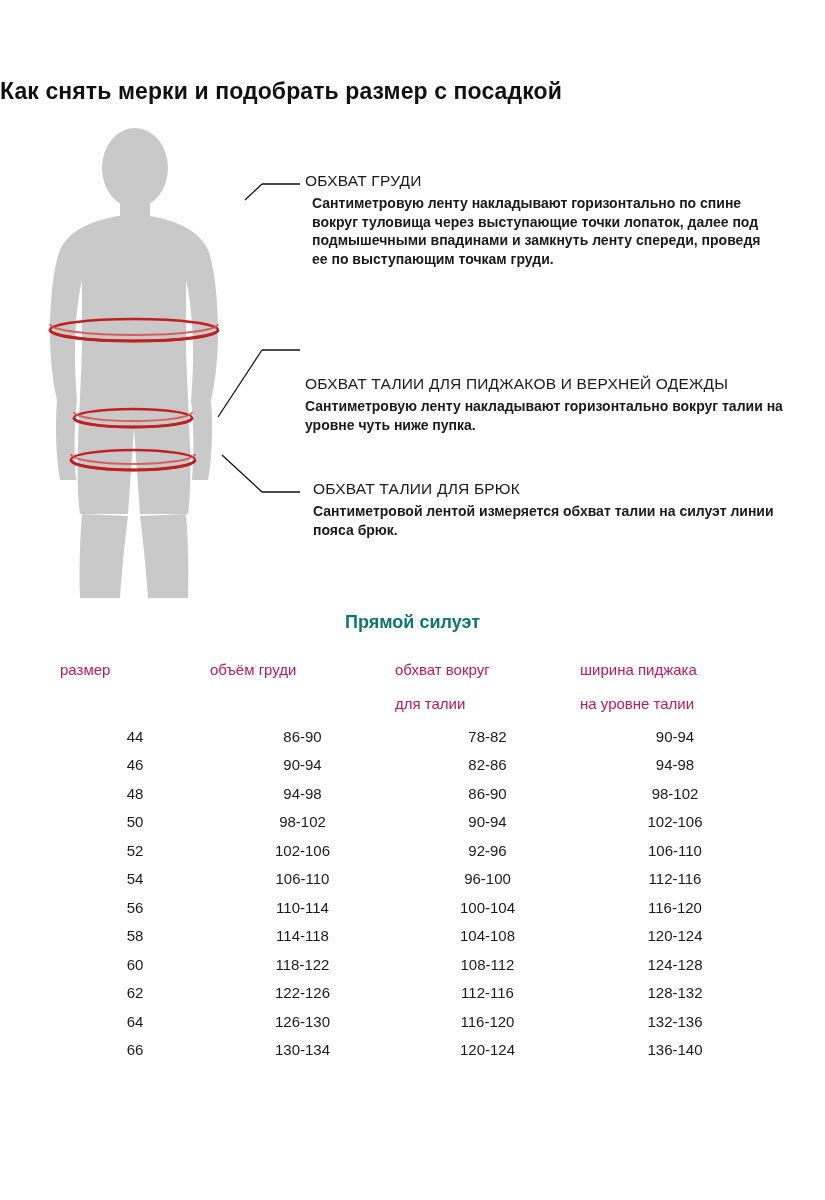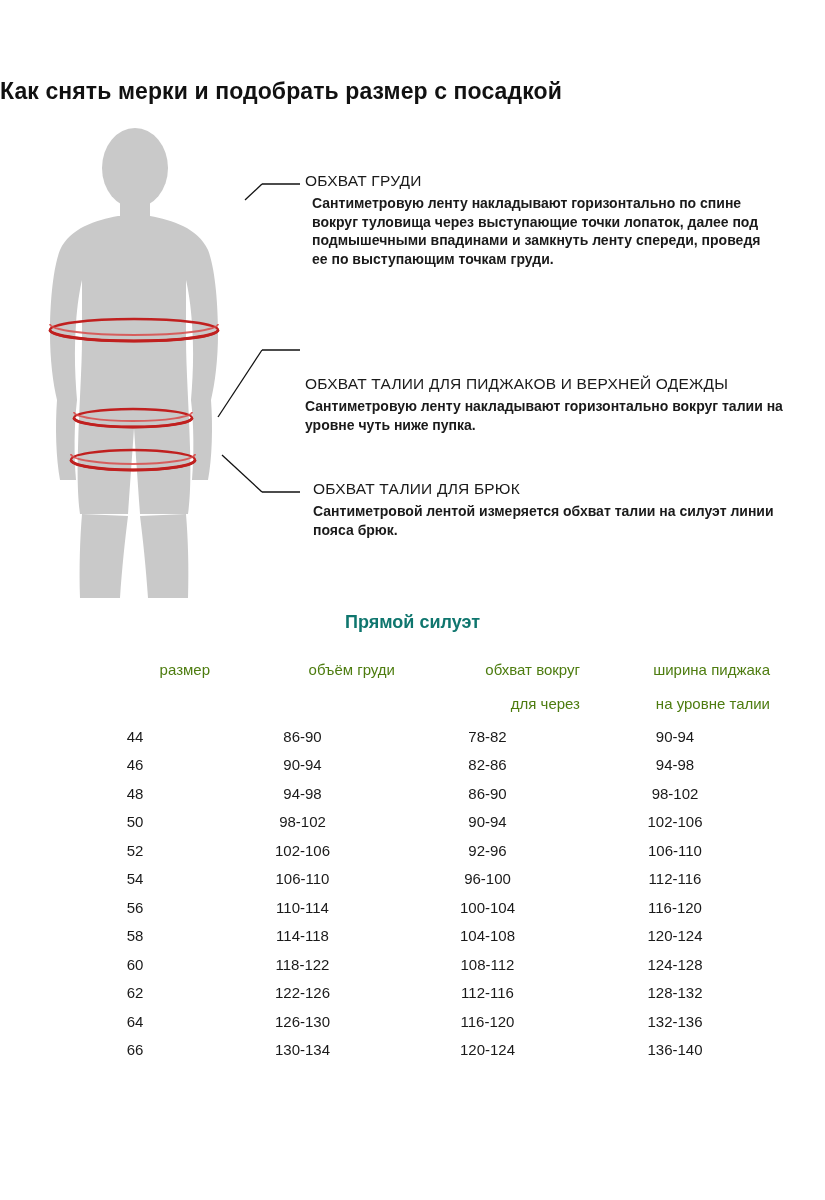--- a/index.html
+++ b/index.html
@@ -77,22 +77,22 @@
   table.sizes {
     position: absolute;
     top: 660px;
     left: 60px;
     width: 710px;
     border-collapse: collapse;
   }
   table.sizes th {
     font-size: 15px;
     font-weight: normal;
-    color: #4d7c0f;
-    text-align: right;
+    color: #be185d;
+    text-align: left;
     padding: 0 0 2px 0;
     vertical-align: top;
     line-height: 20px;
   }
   table.sizes th .sub {
     display: block;
     font-weight: normal;
     padding-top: 14px;
   }
   table.sizes td {
@@ -221,21 +221,21 @@
         <th>
           <span>размер</span>
           <span class="sub"></span>
         </th>
         <th>
           <span>объём груди</span>
           <span class="sub"></span>
         </th>
         <th>
           <span>обхват вокруг</span>
-          <span class="sub">для через</span>
+          <span class="sub">для талии</span>
         </th>
         <th>
           <span>ширина пиджака</span>
           <span class="sub">на уровне талии</span>
         </th>
       </tr>
     </thead>
     <tbody id="size-table-body">
         <tr>
           <td>44</td>

